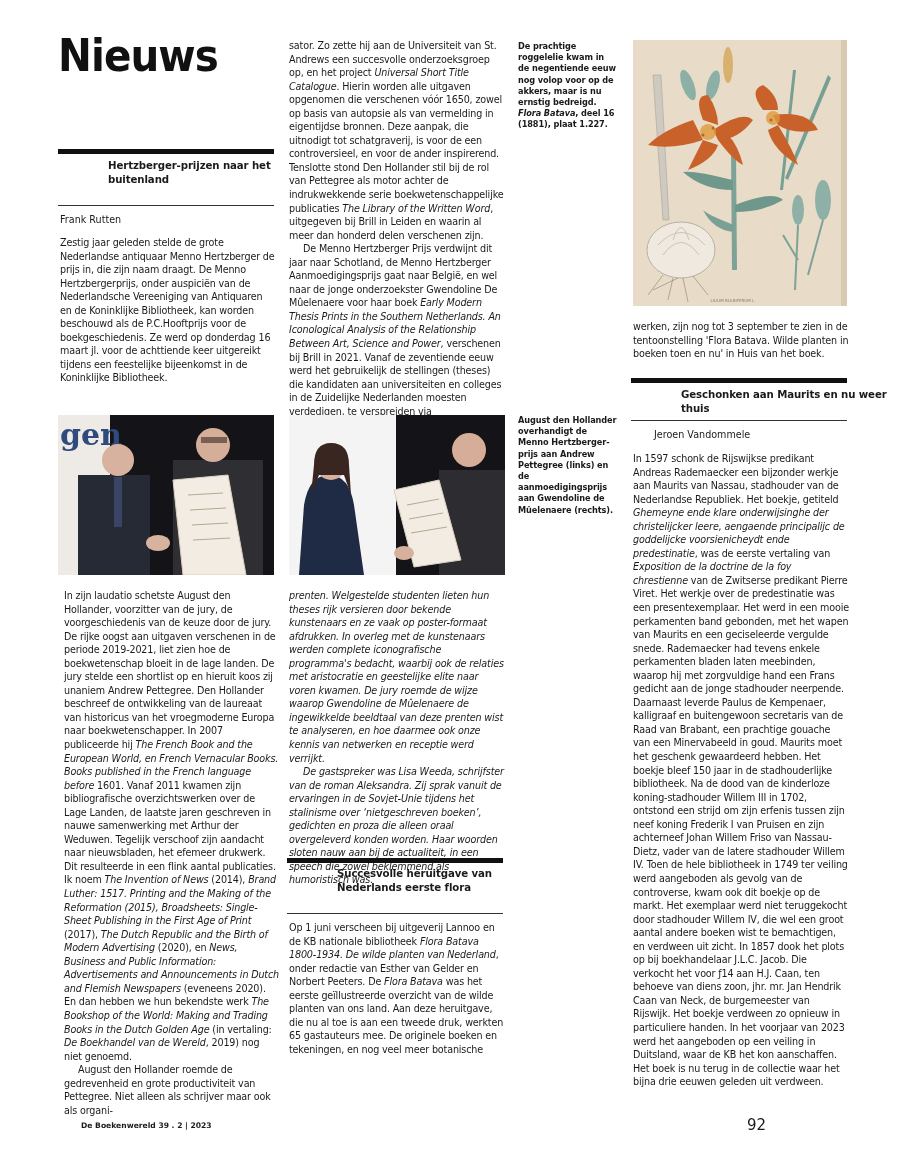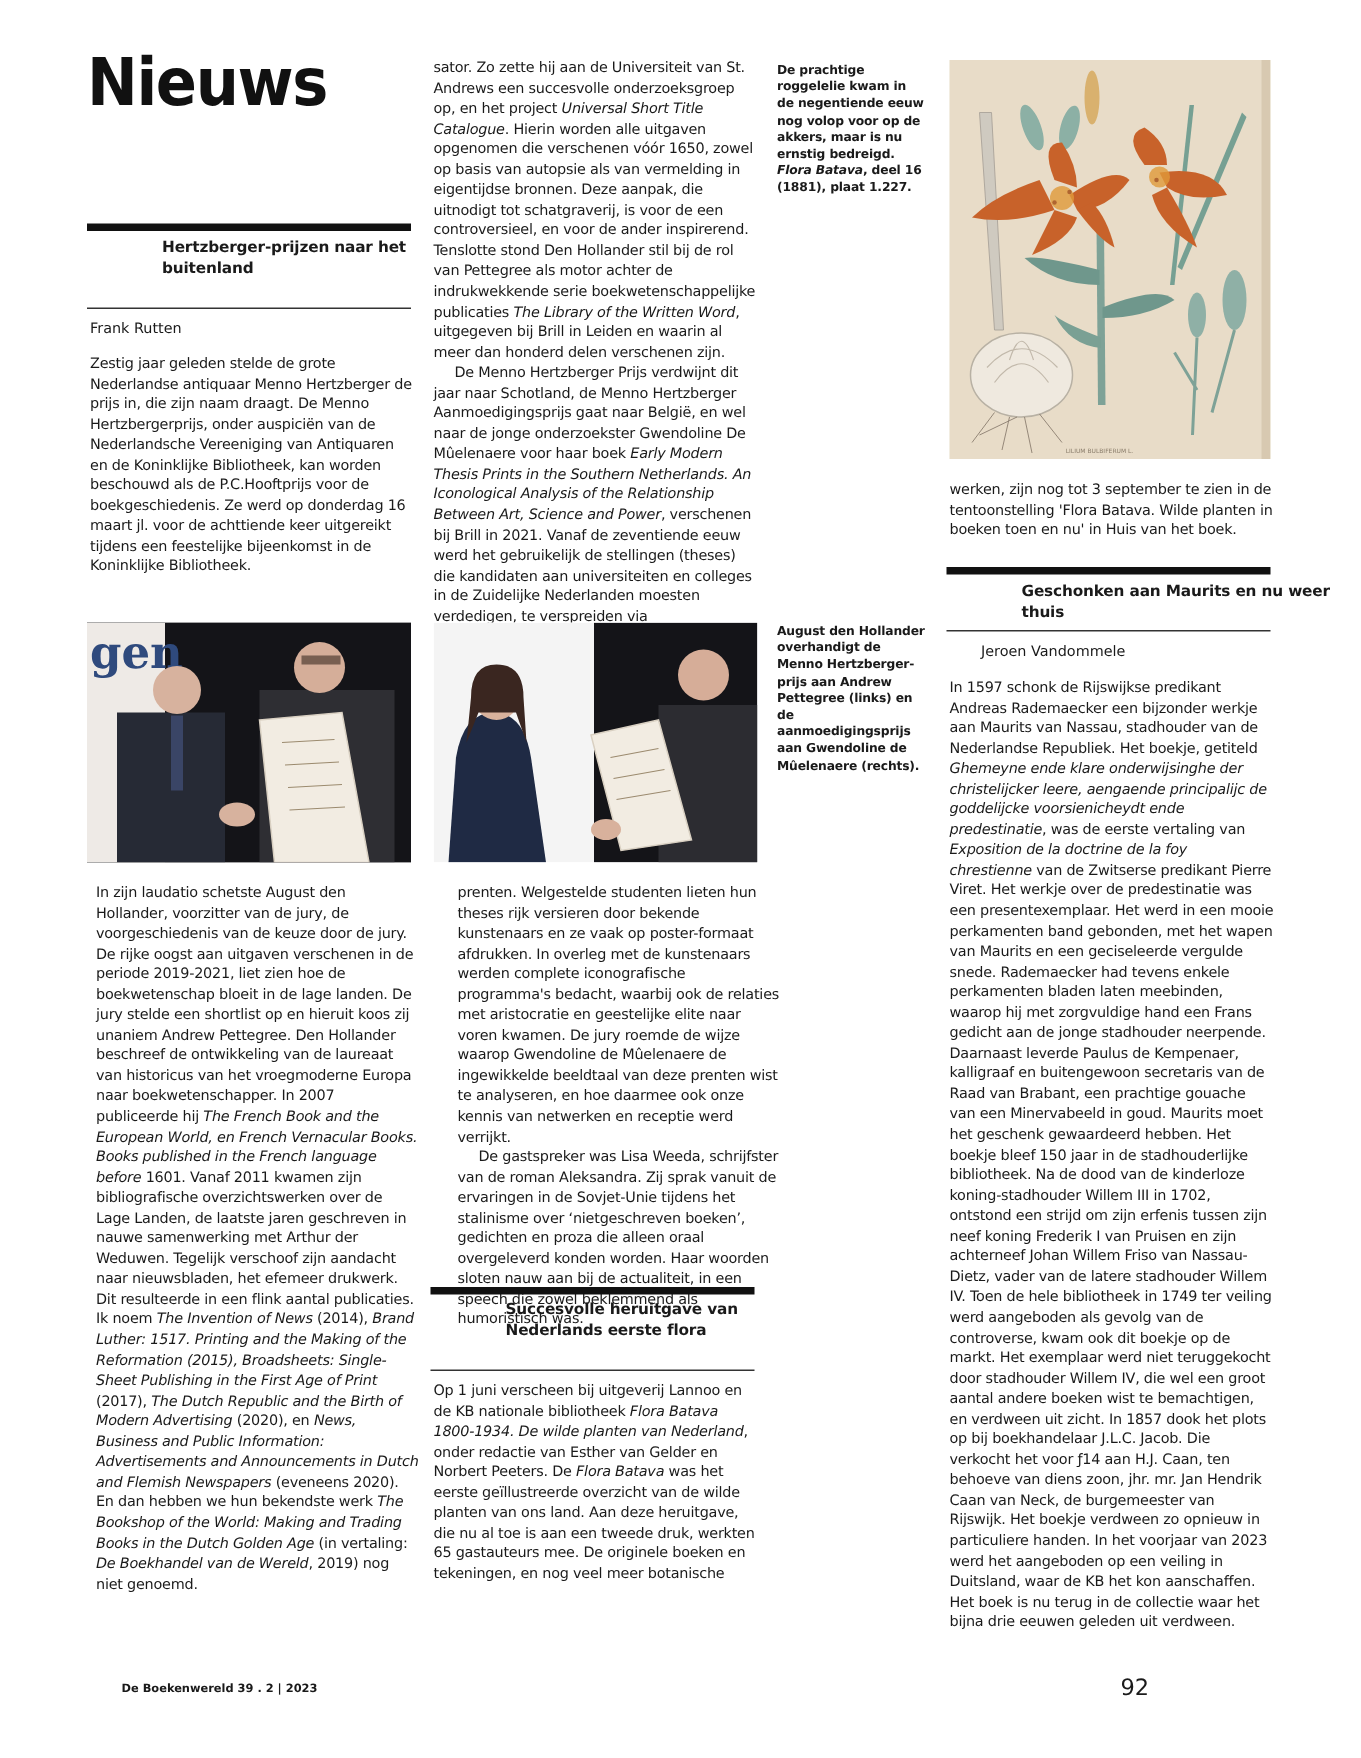--- a/index.html
+++ b/index.html
@@ -144,23 +144,24 @@
         <line x1="122" y1="118" x2="158" y2="112"></line>
       </g>
     <ellipse cx="115" cy="138" rx="10" ry="7" fill="#d8b19c"></ellipse>
   </svg>
 </div>
 
 <div class="abs caption" style="left:518px; top:415px; width:100px;">August den Hollander overhandigt de Menno Hertzberger-prijs aan Andrew Pettegree (links) en de aanmoedigingsprijs aan Gwendoline de Mûelenaere (rechts).</div>
 
 <div class="abs body-text" style="left:64px; top:589px; width:216px;">
   <p><span>In zijn laudatio schetste August den Hollander, voorzitter van de jury, de voorgeschiedenis van de keuze door de jury. De rijke oogst aan uitgaven verschenen in de periode 2019-2021, liet zien hoe de boekwetenschap bloeit in de lage landen. De jury stelde een shortlist op en hieruit koos zij unaniem Andrew Pettegree. Den Hollander beschreef de ontwikkeling van de laureaat van historicus van het vroegmoderne Europa naar boekwetenschapper. In 2007 publiceerde hij </span><i>The French Book and the European World, en French Vernacular Books. Books published in the French language before</i><span> 1601. Vanaf 2011 kwamen zijn bibliografische overzichtswerken over de Lage Landen, de laatste jaren geschreven in nauwe samenwerking met Arthur der Weduwen. Tegelijk verschoof zijn aandacht naar nieuwsbladen, het efemeer drukwerk. Dit resulteerde in een flink aantal publicaties. Ik noem </span><i>The Invention of News</i><span> (2014), </span><i>Brand Luther: 1517. Printing and the Making of the Reformation (2015), Broadsheets: Single-Sheet Publishing in the First Age of Print</i><span> (2017), </span><i>The Dutch Republic and the Birth of Modern Advertising</i><span> (2020), en </span><i>News, Business and Public Information: Advertisements and Announcements in Dutch and Flemish Newspapers</i><span> (eveneens 2020). En dan hebben we hun bekendste werk </span><i>The Bookshop of the World: Making and Trading Books in the Dutch Golden Age</i><span> (in vertaling: </span><i>De Boekhandel van de Wereld</i><span>, 2019) nog niet genoemd.</span></p>
+  <p class="indent">August den Hollander roemde de gedrevenheid en grote productiviteit van Pettegree. Niet alleen als schrijver maar ook als organi-</p>
 </div>
 
-<div class="abs body-text" style="left:305px; top:589px; width:216px;">
+<div class="abs body-text" style="left:289px; top:589px; width:216px;font-style:italic;">
   <p>prenten. Welgestelde studenten lieten hun theses rijk versieren door bekende kunstenaars en ze vaak op poster-formaat afdrukken. In overleg met de kunstenaars werden complete iconografische programma's bedacht, waarbij ook de relaties met aristocratie en geestelijke elite naar voren kwamen. De jury roemde de wijze waarop Gwendoline de Mûelenaere de ingewikkelde beeldtaal van deze prenten wist te analyseren, en hoe daarmee ook onze kennis van netwerken en receptie werd verrijkt.</p>
   <p class="indent">De gastspreker was Lisa Weeda, schrijfster van de roman Aleksandra. Zij sprak vanuit de ervaringen in de Sovjet-Unie tijdens het stalinisme over ‘nietgeschreven boeken’, gedichten en proza die alleen oraal overgeleverd konden worden. Haar woorden sloten nauw aan bij de actualiteit, in een speech die zowel beklemmend als humoristisch was.</p>
 </div>
 
 <div class="abs rule-thick" style="left:287px; top:858px; width:216px;"></div>
 <div class="abs headline" style="left:289px; top:867px; width:216px;">Succesvolle heruitgave van Nederlands eerste flora</div>
 <div class="abs rule-thin" style="left:287px; top:913px; width:216px;"></div>
 
 <div class="abs body-text" style="left:289px; top:921px; width:216px;">
   <p><span>Op 1 juni verscheen bij uitgeverij Lannoo en de KB nationale bibliotheek </span><i>Flora Batava 1800-1934. De wilde planten van Nederland</i><span>, onder redactie van Esther van Gelder en Norbert Peeters. De </span><i>Flora Batava</i><span> was het eerste geïllustreerde overzicht van de wilde planten van ons land. Aan deze heruitgave, die nu al toe is aan een tweede druk, werkten 65 gastauteurs mee. De originele boeken en tekeningen, en nog veel meer botanische</span></p>

